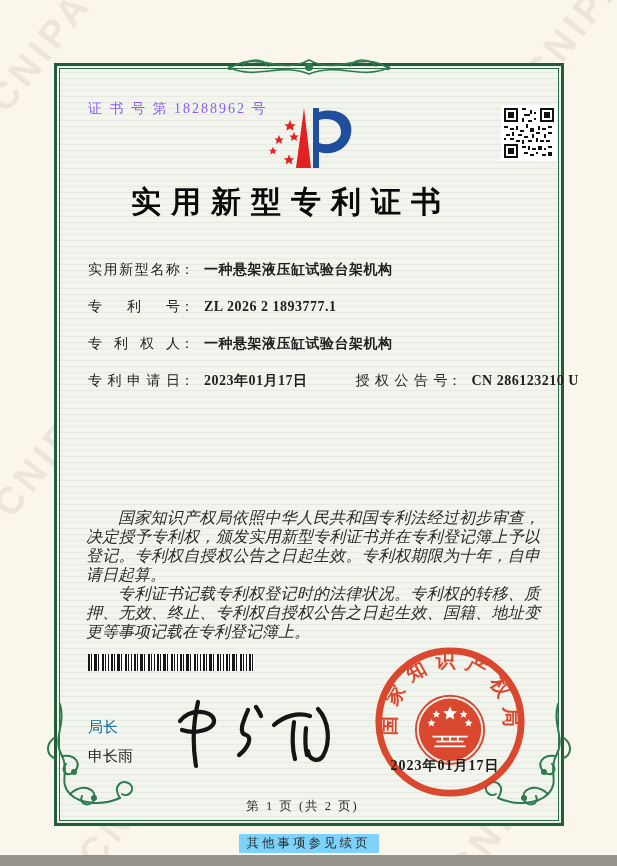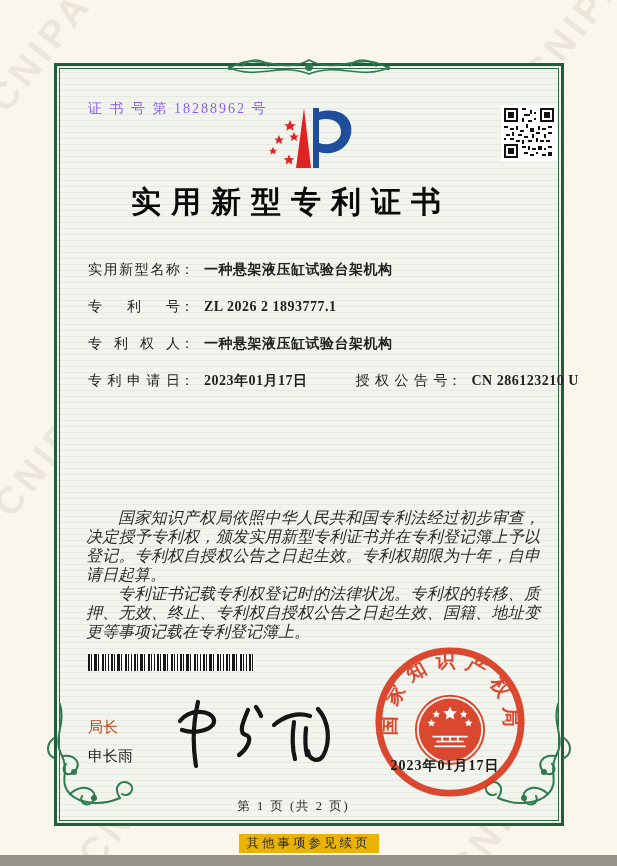--- a/index.html
+++ b/index.html
@@ -75,40 +75,40 @@
   
   .barcode {
     position:absolute; left:88px; top:654px; width:166px; height:17px;
     background:repeating-linear-gradient(90deg,
       #161616 0 2px,#fdfdfd 2px 3px,#161616 3px 4px,#fdfdfd 4px 6px,
       #161616 6px 9px,#fdfdfd 9px 10px,#161616 10px 11px,#fdfdfd 11px 14px,
       #161616 14px 16px,#fdfdfd 16px 17px,#161616 17px 18px,#fdfdfd 18px 20px,
       #161616 20px 21px,#fdfdfd 21px 23px);
   }
   
-  .sig-title { position:absolute; left:88px; top:718px; font-size:15px; color:#c2410c; }
+  .sig-title { position:absolute; left:88px; top:718px; font-size:15px; color:#0369a1; }
   .sig-name  { position:absolute; left:88px; top:747px; font-size:15px; color:#1c1c1c;font-family:Liberation Serif, serif; }
   .sig-script { position:absolute; left:168px; top:694px; }
   
   .seal { position:absolute; left:372px; top:644px; width:156px; height:156px; }
   .seal-date {
     position:absolute; left:380px; top:757px; width:130px;
     font-size:14px; font-weight:700; letter-spacing:1px; color:#1b1b1b;
     text-align:center; white-space:nowrap;
   }
   
   .page-no {
-    position:absolute; left:0; top:798px; width:587px;
+    position:absolute; left:9px; top:798px; width:587px;
     text-align:center; font-size:12.5px; color:#2a2a2a; letter-spacing:2px;
   }
   .cont-note {
     position:absolute; left:0; top:833px; width:617px; text-align:center;
   }
   .cont-note span {
-    display:inline-block; background:#eab308; padding:1px 8px;
+    display:inline-block; background:#7dd3fc; padding:1px 8px;
     font-size:12.5px; color:#2a2a2a; letter-spacing:3px;
   }
   .bottom-strip {
     position:absolute; left:0; bottom:0; width:617px; height:11px;
     background:#97948c;
   }
 </style>
 </head>
 <body>
 

